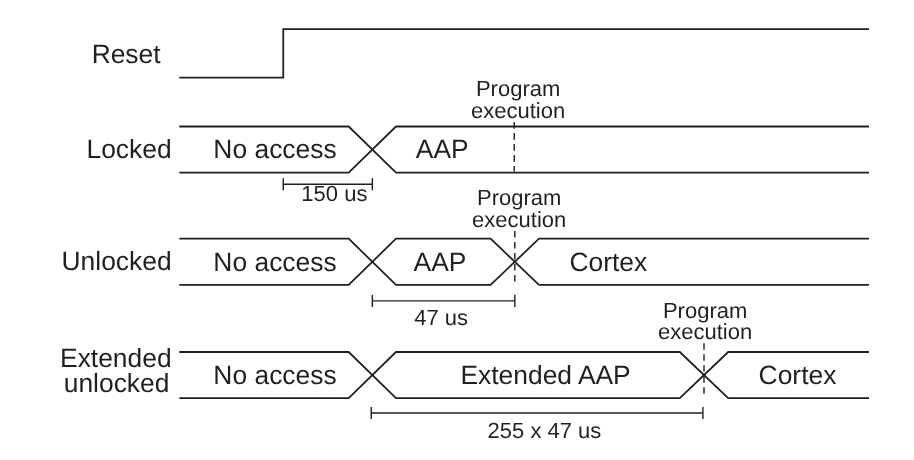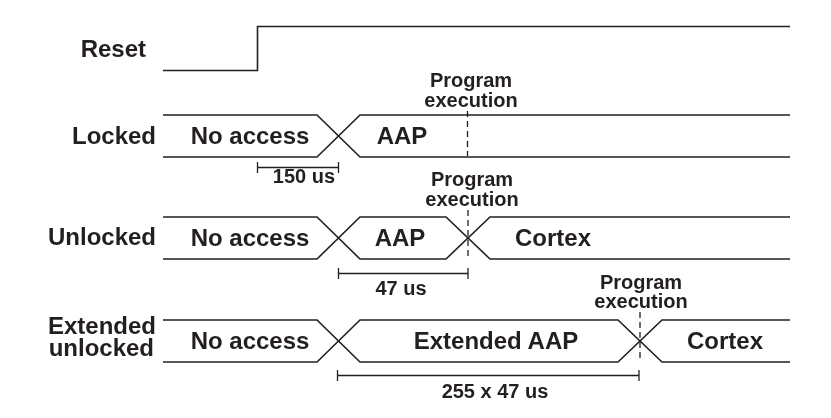--- a/index.html
+++ b/index.html
@@ -6,21 +6,20 @@
     margin: 0;
     padding: 0;
     background: #ffffff;
     width: 831px;
     height: 418px;
     overflow: hidden;
   }
   .diagram-wrap {
     width: 831px;
     height: 418px;
-    font-weight: bold;
   }
   svg {
     display: block;
     font-family: "Liberation Sans", sans-serif;
   }
   .sig-label {
     font-size: 24px;
     fill: #231f20;
   }
   .bus-text {

